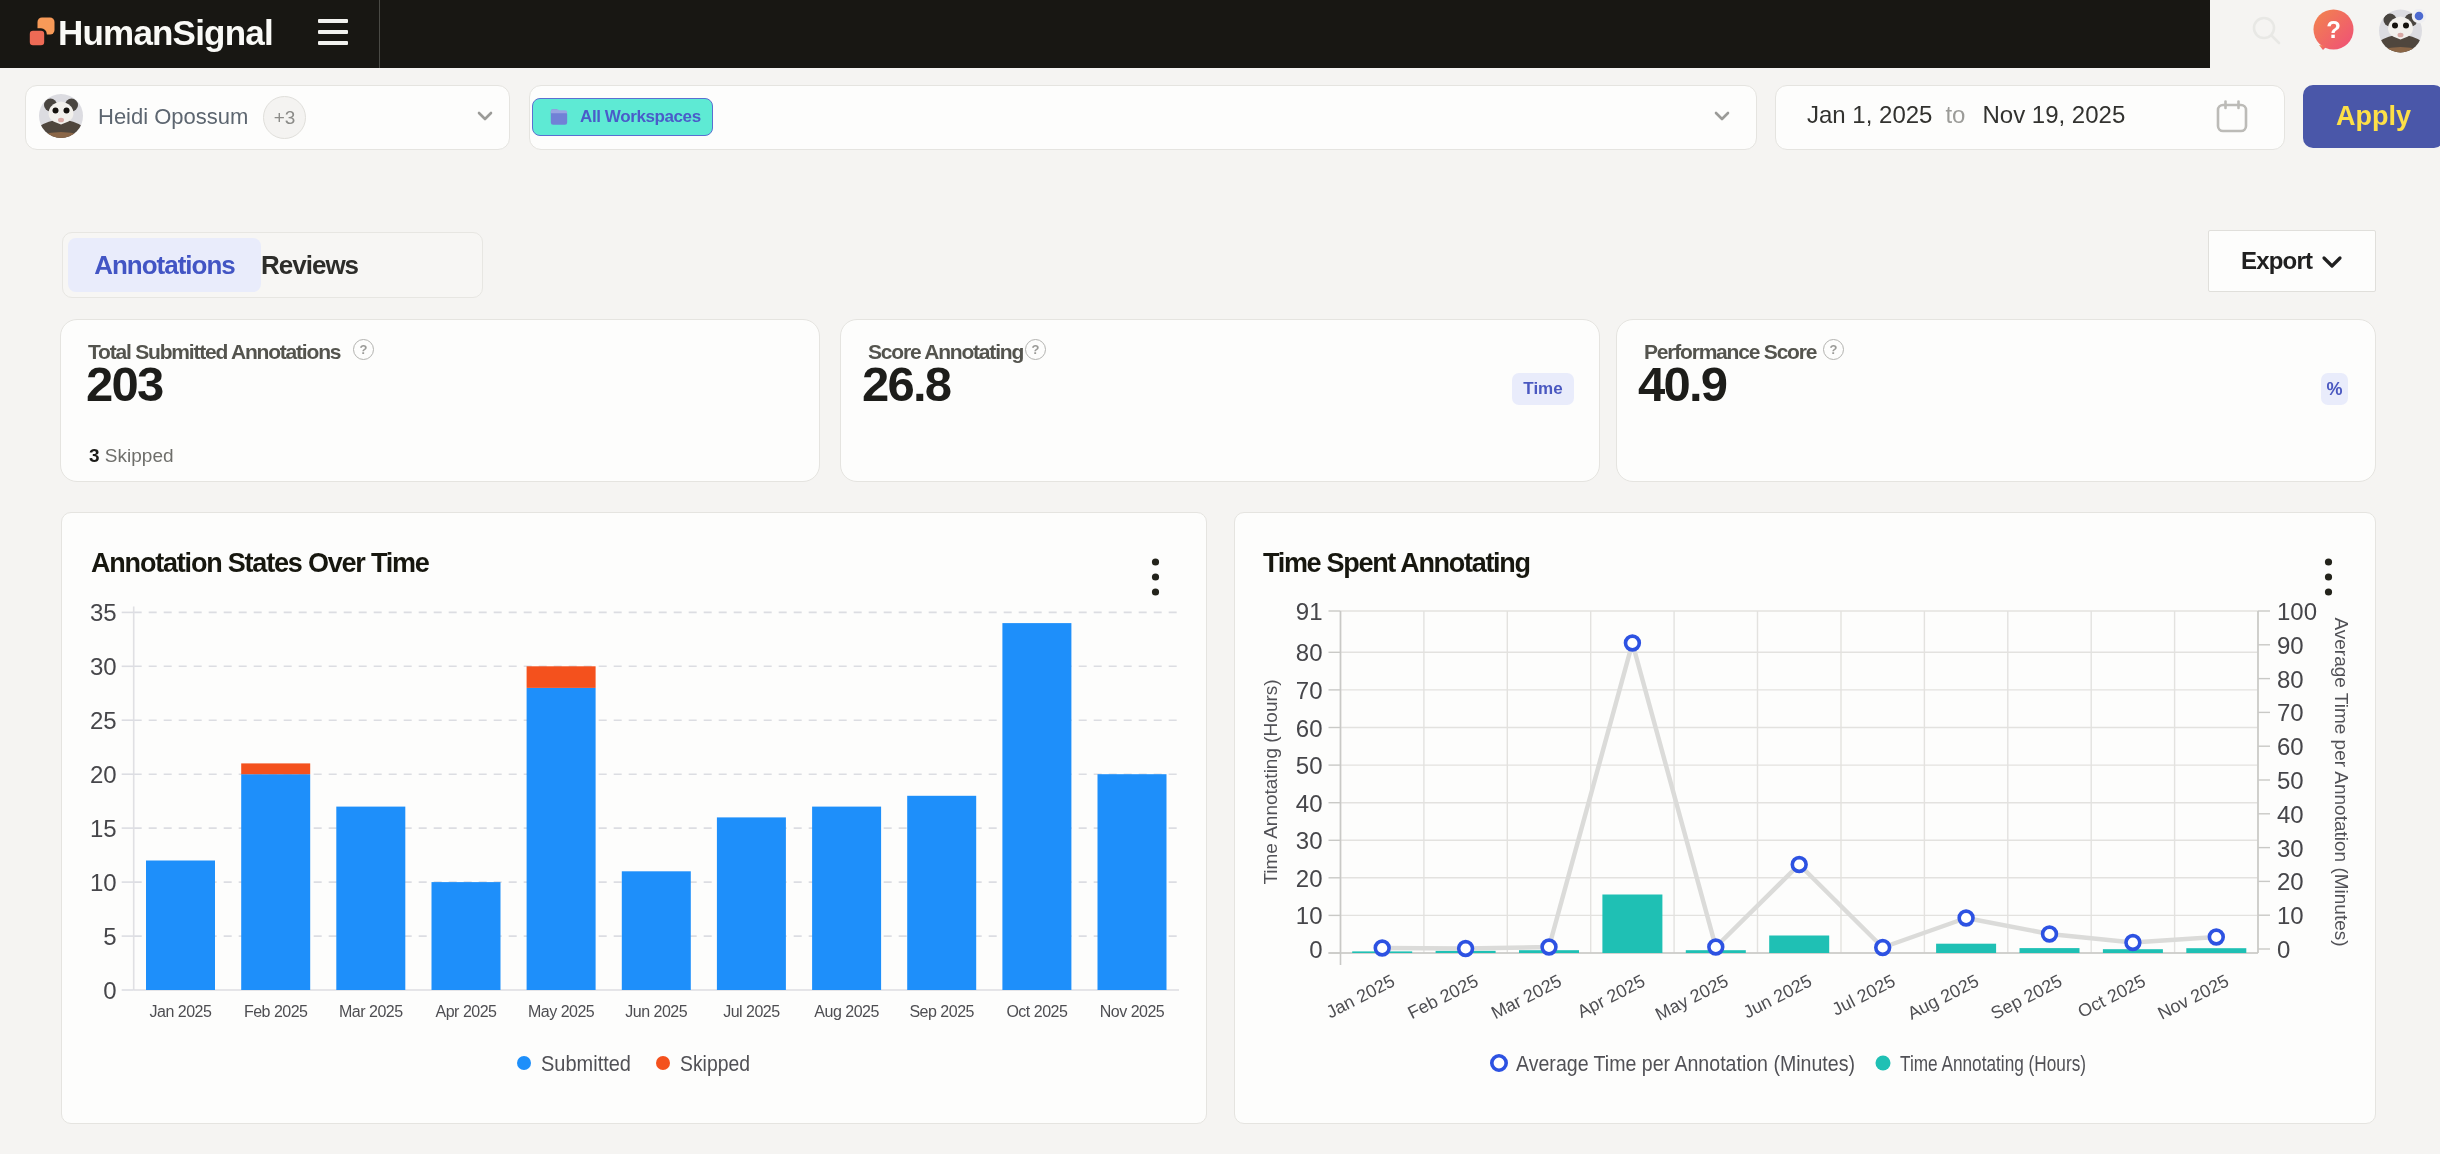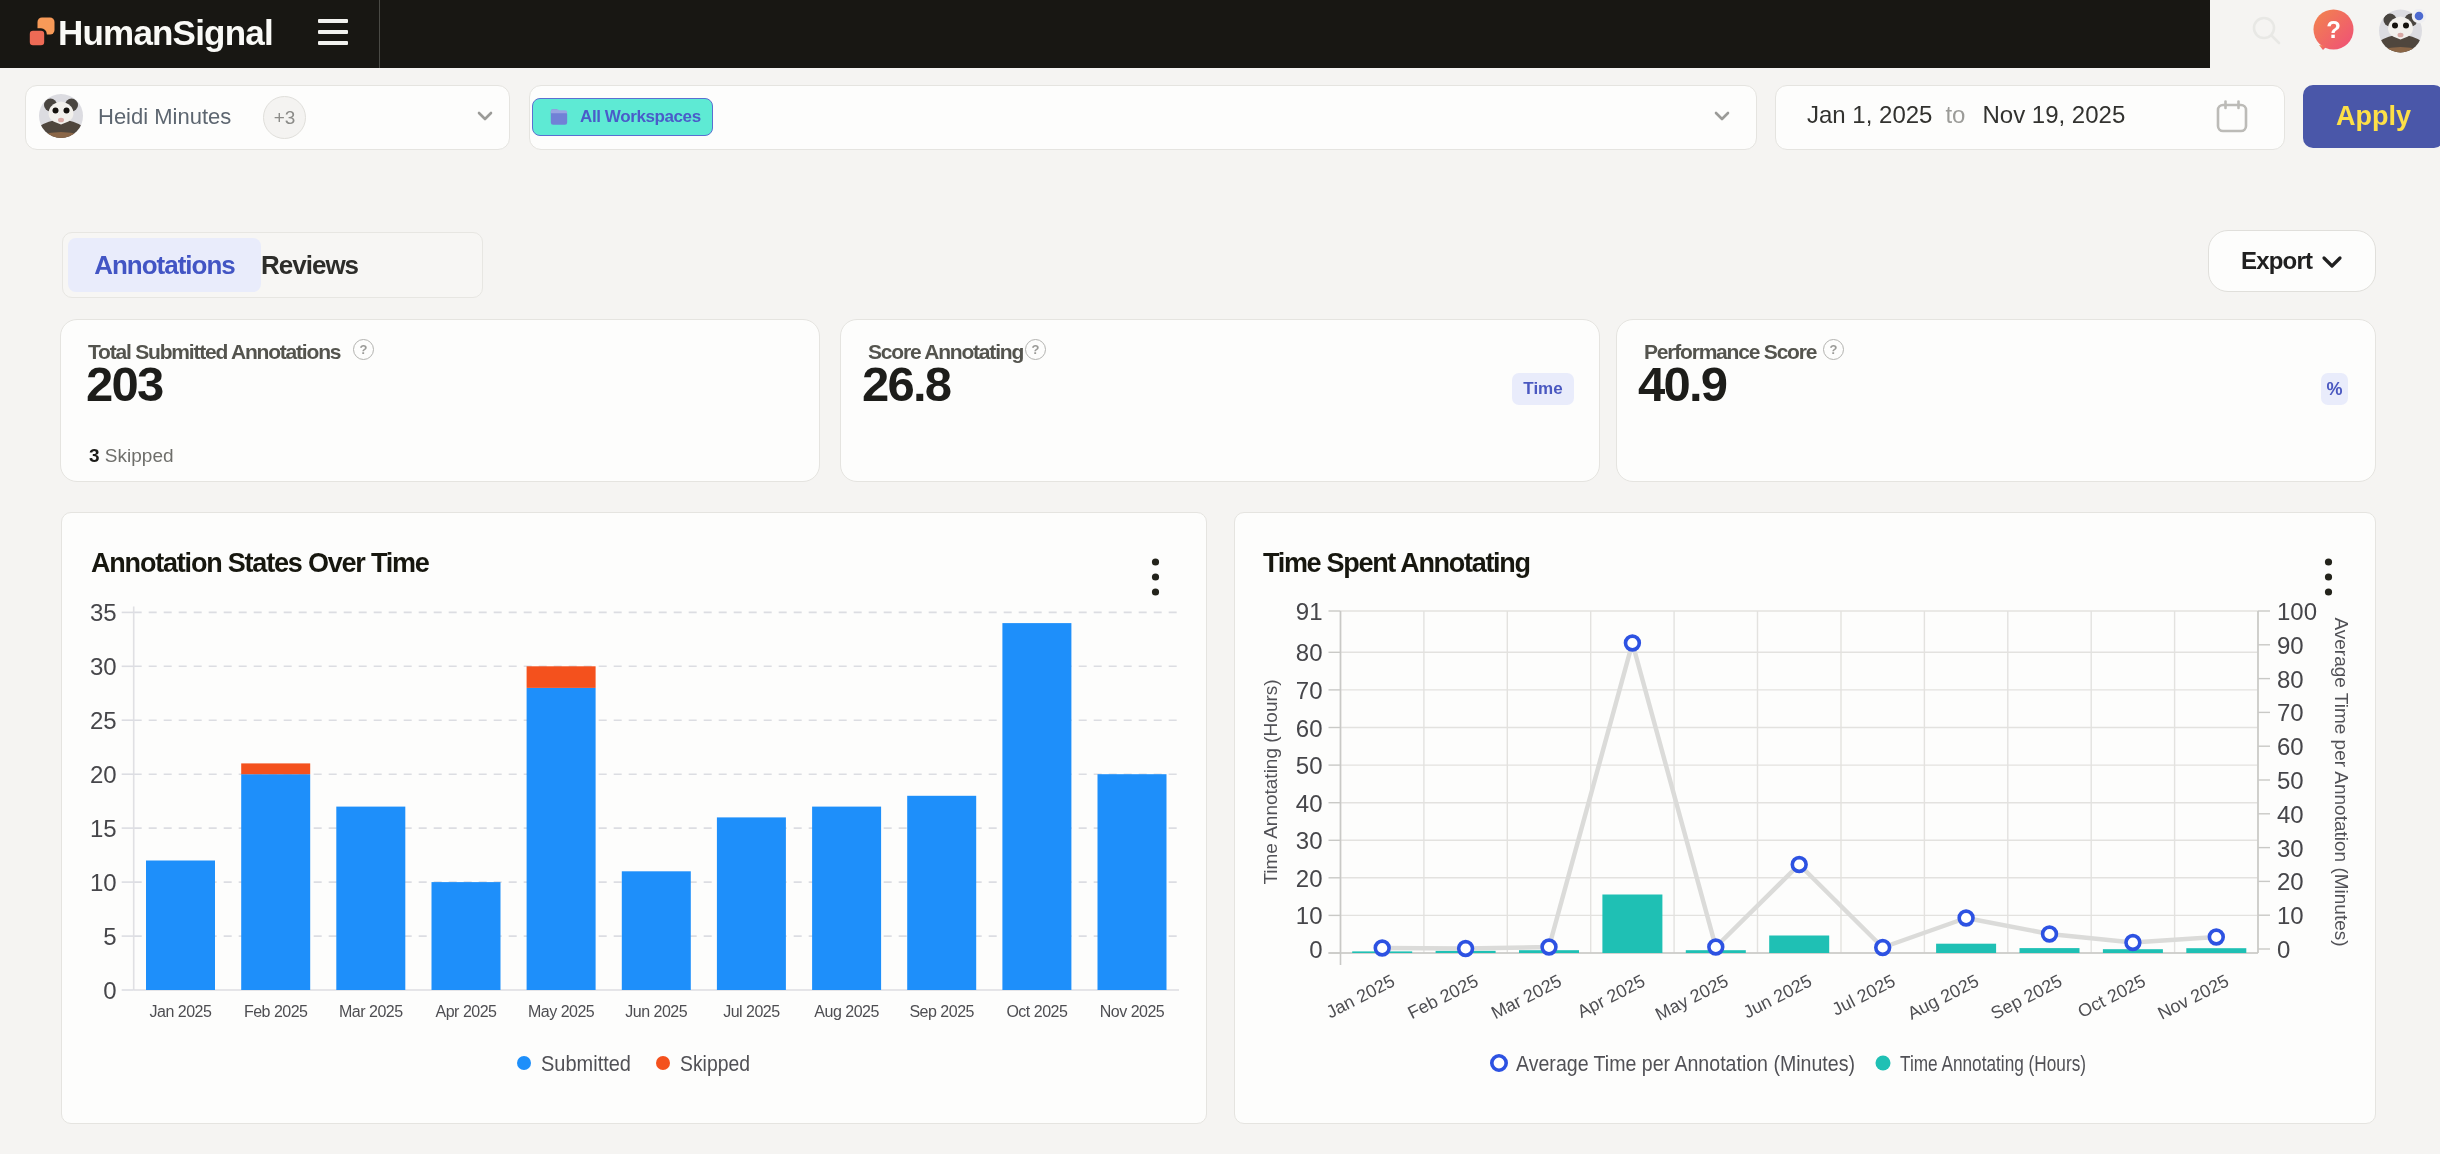--- a/index.html
+++ b/index.html
@@ -17,21 +17,21 @@
 .uname { position:absolute; left:98px; top:104px; white-space:nowrap; font-size:22px; color:#5d6670; font-weight:500; }
 .plus3 { position:absolute; left:263px; top:96px; width:43px; height:43px; border-radius:50%; background:#f4f3f1; border:1.5px solid #e0dfdb; color:#8b8b88; font-size:19px; font-weight:500; text-align:center; line-height:41px; }
 .chev { stroke:#9b9b98; stroke-width:2.6; fill:none; stroke-linecap:round; stroke-linejoin:round; }
 .ws-chip { position:absolute; left:532px; top:98px; width:181px; height:38px; background:#5eead4; border:1.5px solid #5b6fd1; border-radius:8px; color:#4a5cc9; font-size:17px; letter-spacing:-0.4px; font-weight:700; line-height:35px; white-space:nowrap; overflow:hidden; }
 .datebox-text { font-size:24px; color:#32322f; font-weight:500; }
 .apply { position:absolute; left:2303px; top:85px; width:141px; height:63px; background:#4a57a9; border-radius:10px; color:#fde047; font-size:27px; font-weight:700; text-align:center; line-height:63px; }
 
 .tabs { position:absolute; left:62px; top:232px; width:421px; height:66px; background:#f7f6f4; border:1px solid #e7e6e2; border-radius:10px; }
 .tab-active { position:absolute; left:5px; top:5px; width:193px; height:54px; background:#e9ecfb; border-radius:8px; color:#4255c4; font-size:26px; letter-spacing:-1px; font-weight:700; text-align:center; line-height:54px; }
 .tab-idle { position:absolute; left:198px; top:5px; width:212px; height:54px; color:#2d2d2a; font-size:26px; letter-spacing:-1px; font-weight:700; line-height:54px; }
-.export { position:absolute; left:2208px; top:230px; width:168px; height:62px; background:#fdfdfc; border:1px solid #e0dfdb; border-radius:20px; }
+.export { position:absolute; left:2208px; top:230px; width:168px; height:62px; background:#fdfdfc; border:1px solid #e0dfdb; border-radius:2px; }
 
 .scard { position:absolute; top:319px; width:760px; height:163px; background:#fdfdfc; border:1px solid #e5e4e0; border-radius:17px; }
 .stitle { position:absolute; left:27px; top:20px; font-size:21px; letter-spacing:-1.2px; font-weight:700; color:#54544e; }
 .snum { position:absolute; left:25px; top:36px; font-size:49px; font-weight:700; color:#1d1d1a; letter-spacing:-1.8px; }
 .ssub { position:absolute; left:28px; top:125px; font-size:19px; color:#6e6e6a; }
 .sbadge { position:absolute; top:53px; height:32px; background:#e9ecfb; border-radius:7px; color:#4a58c0; font-size:17px; font-weight:700; line-height:32px; text-align:center; }
 .qmark { position:absolute; width:21px; height:21px; border:1.6px solid #b3b3b0; border-radius:50%; color:#9a9a97; font-size:13px; font-weight:700; text-align:center; line-height:19px; }
 
 .ccard { position:absolute; top:512px; height:612px; background:#fdfdfc; border:1px solid #e5e4e0; border-radius:10px; }
 </style></head>
@@ -98,21 +98,21 @@
     <path d="M-2 34 Q10 25 22 26 Q34 25 46 34 L46 44 L-2 44 Z" fill="#4f463d"></path>
       <path d="M2 41 Q22 35 42 41 L42 44 L2 44 Z" fill="#8a6647"></path>
     <circle cx="11.5" cy="11" r="6.5" fill="#494540"></circle>
     <circle cx="32.5" cy="11" r="6.5" fill="#494540"></circle>
     <path d="M22 7.5 Q31 8.5 34 16 Q36 23.5 29.5 27.5 L22 30.5 L14.5 27.5 Q8 23.5 10 16 Q13 8.5 22 7.5 Z" fill="#f2f0ec"></path>
     <circle cx="16.5" cy="16.5" r="3" fill="#14110d"></circle>
     <circle cx="27.5" cy="16.5" r="3" fill="#14110d"></circle>
     <ellipse cx="22" cy="26" rx="3" ry="2.3" fill="#d8a9a4"></ellipse>
   </g>
 </svg>
-<div class="uname">Heidi Minutes</div>
+<div class="uname">Heidi Opossum</div>
 <div class="plus3">+3</div>
 <svg class="abs" style="left:477px; top:108px;" width="16" height="16" viewBox="0 0 16 16">
     <path class="chev" d="M2 5 L8 11 L14 5"></path>
   </svg>
 <div class="ws-chip"><svg style="vertical-align:-5px; margin:0 11px 0 16px;" width="20" height="20" viewBox="0 0 22 22">
       <path d="M2 5 a2.5 2.5 0 0 1 2.5-2.5 h4 l2.5 3 h6.5 a2.5 2.5 0 0 1 2.5 2.5 v9 a2.5 2.5 0 0 1 -2.5 2.5 h-13 a2.5 2.5 0 0 1 -2.5-2.5 Z" fill="#7181d6"></path>
       <path d="M2 7 h18 v-1 a2.5 2.5 0 0 0 -2.5-2.5 h-6.5 l-1.5-1 h-5 a2.5 2.5 0 0 0 -2.5 2.5 Z" fill="#98a5e2"></path>
     </svg>All Workspaces</div>
 <svg class="abs" style="left:1714px; top:108px;" width="16" height="16" viewBox="0 0 16 16">
     <path class="chev" d="M2 5 L8 11 L14 5"></path>

